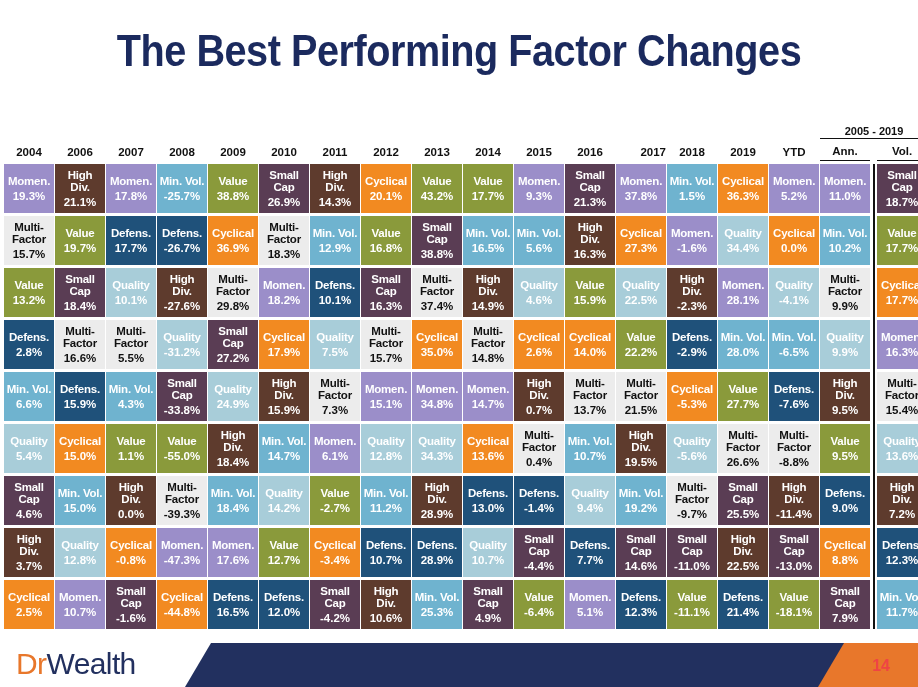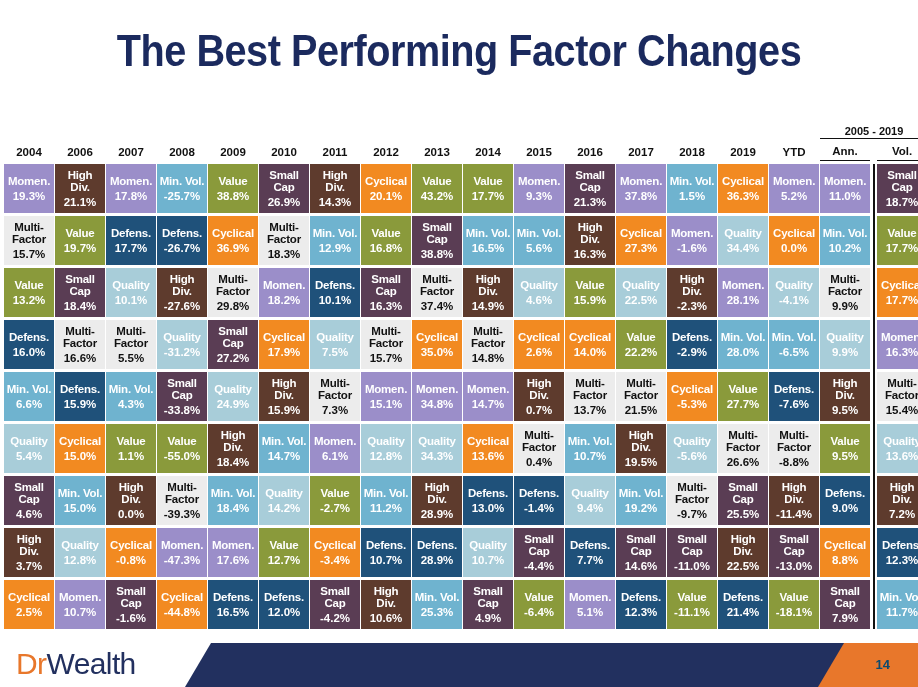--- a/index.html
+++ b/index.html
@@ -83,21 +83,21 @@
     clip-path: polygon(26px 0, 100% 0, 100% 100%, 0 100%);
   }
   #footer-orange {
     position: absolute; left: 818px; top: 8px; width: 100px; height: 44px;
     background: #e8772b;
     -webkit-clip-path: polygon(26px 0, 100% 0, 100% 100%, 0 100%);
     clip-path: polygon(26px 0, 100% 0, 100% 100%, 0 100%);
   }
   #page-num {
     position: absolute; right: 28px; top: 22px;
-    font-size: 13px; color: #0c4a6e; font-weight: bold;
+    font-size: 16px; color: #ef4444; font-weight: bold;
   }
   #logo {
     position: absolute; left: 16px; top: 12px;
     font-size: 30px; font-weight: normal; letter-spacing: -0.6px;
     white-space: nowrap;
   }
   #logo .dr { color: #e8772b; }
   #logo .wealth { color: #22305f; }
 </style>
 </head>
@@ -119,21 +119,21 @@
         <div class="ch" style="width: 50px; margin-right: 1px;">2007</div>
         <div class="ch" style="width: 50px; margin-right: 1px;">2008</div>
         <div class="ch" style="width: 50px; margin-right: 1px;">2009</div>
         <div class="ch" style="width: 50px; margin-right: 1px;">2010</div>
         <div class="ch" style="width: 50px; margin-right: 1px;">2011</div>
         <div class="ch" style="width: 50px; margin-right: 1px;">2012</div>
         <div class="ch" style="width: 50px; margin-right: 1px;">2013</div>
         <div class="ch" style="width: 50px; margin-right: 1px;">2014</div>
         <div class="ch" style="width: 50px; margin-right: 1px;">2015</div>
         <div class="ch" style="width: 50px; margin-right: 1px;">2016</div>
-        <div class="ch" style="width: 50px; margin-right: 1px;">2017</div>
+        <div class="ch" style="width: 50px; margin-right: 1px; text-align: right;">2017</div>
         <div class="ch" style="width: 50px; margin-right: 1px;">2018</div>
         <div class="ch" style="width: 50px; margin-right: 1px;">2019</div>
         <div class="ch" style="width: 50px; margin-right: 1px;">YTD</div>
         <div class="ch underlined" style="width: 50px; margin-right: 1px;">Ann.</div>
         <div style="flex: 0 0 6px;"></div>
         <div class="ch underlined" style="width: 50px; margin-right: 1px;">Vol.</div>
       </div>
 
     <div id="grid">
         <div class="col" style="width: 50px; margin-right: 1px;">
@@ -144,21 +144,21 @@
           <div class="cell two" style="background: rgb(236, 236, 236); color: rgb(17, 17, 17);">
             <div class="nm">Multi-<br>Factor</div>
             <div class="vl">15.7%</div>
           </div>
           <div class="cell" style="background: rgb(138, 154, 59); color: rgb(255, 255, 255);">
             <div class="nm">Value</div>
             <div class="vl">13.2%</div>
           </div>
           <div class="cell" style="background: rgb(31, 81, 122); color: rgb(255, 255, 255);">
             <div class="nm">Defens.</div>
-            <div class="vl">16.0%</div>
+            <div class="vl">2.8%</div>
           </div>
           <div class="cell" style="background: rgb(111, 179, 207); color: rgb(255, 255, 255);">
             <div class="nm">Min. Vol.</div>
             <div class="vl">6.6%</div>
           </div>
           <div class="cell" style="background: rgb(168, 205, 217); color: rgb(255, 255, 255);">
             <div class="nm">Quality</div>
             <div class="vl">5.4%</div>
           </div>
           <div class="cell two" style="background: rgb(90, 61, 84); color: rgb(255, 255, 255);">

